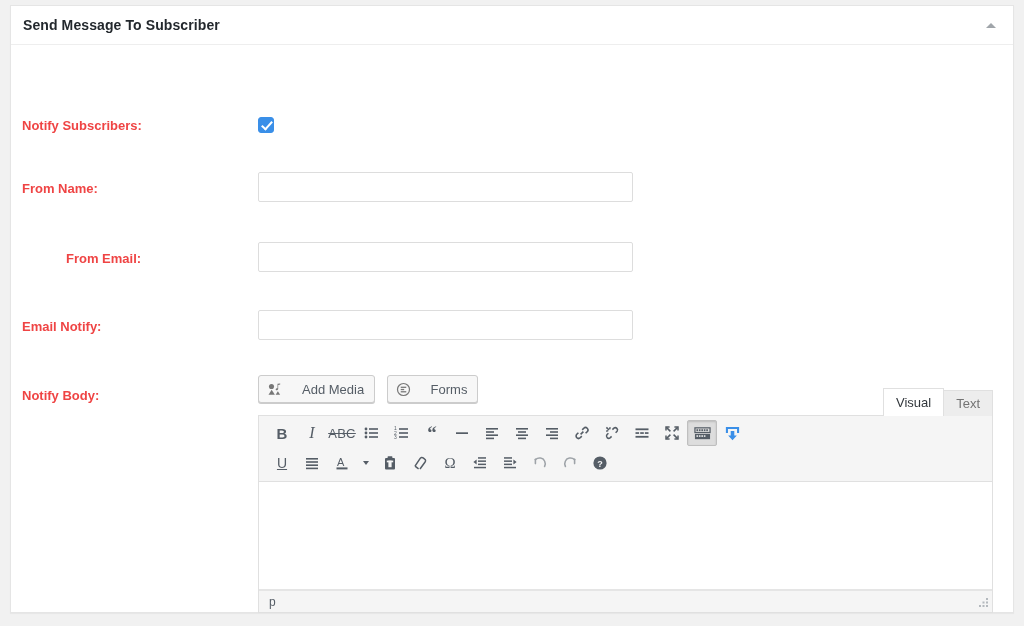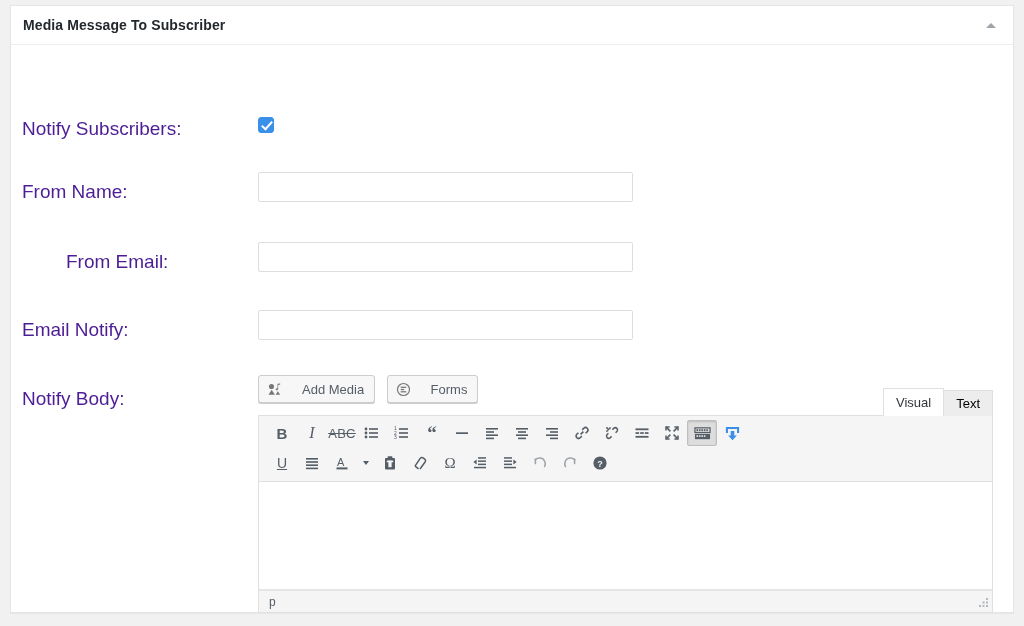--- a/index.html
+++ b/index.html
@@ -49,23 +49,23 @@
     border-bottom: 5px solid #a0a5aa;
   }
 
   
   .inside { position: relative; padding: 0; }
 
   .row { position: absolute; left: 0; width: 100%; }
   .row-label {
     position: absolute;
     left: 11px;
-    font-size: 19px;
-    font-weight: normal;
-    color: #4c1d95;
+    font-size: 13px;
+    font-weight: bold;
+    color: #ef4444;
     white-space: nowrap;
   }
   .field-col { position: absolute; left: 247px; }
 
   .txt {
     width: 375px; height: 30px;
     border: 1px solid #dddddd;
     border-radius: 2px;
     background: #fff;
     padding: 0 8px;
@@ -134,21 +134,21 @@
   .tab {
     height: 26px;
     padding: 0 12px;
     display: flex; align-items: center;
     font-size: 13px;
     border: 1px solid #e0e0e0;
     border-bottom: 0;
     cursor: pointer;
     font-family: "Liberation Sans", sans-serif;
     background: #ededed;
-    color: #000000;
+    color: #737373;
     position: relative;
     top: 1px;
   }
   .tab.active {
     background: #ffffff;
     color: #32373c;
     border-color: #e0e0e0;
     height: 28px;
     margin-top: 46px;
   }
@@ -244,21 +244,21 @@
     right: 3px; bottom: 3px;
     width: 12px; height: 12px;
   }
 </style>
 </head>
 <body>
 
 <div class="postbox">
 
   <div class="postbox-header">
-    <span class="postbox-title">Media Message To Subscriber</span>
+    <span class="postbox-title">Send Message To Subscriber</span>
     <button class="toggle-btn">
       <span class="caret-up"></span>
     </button>
   </div>
 
   <div class="inside">
 
     <div class="row" style="top:70px;">
       <span class="row-label" style="top:3px;">Notify Subscribers:</span>
       <span class="field-col">

